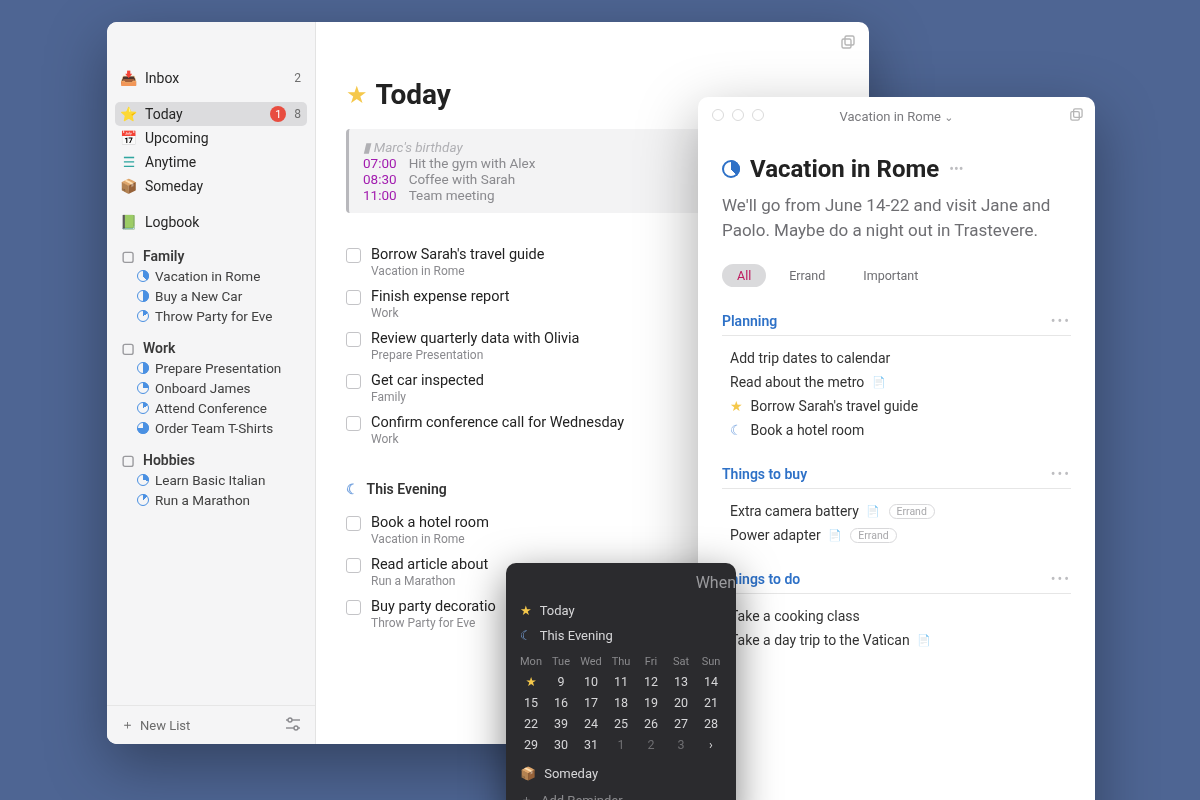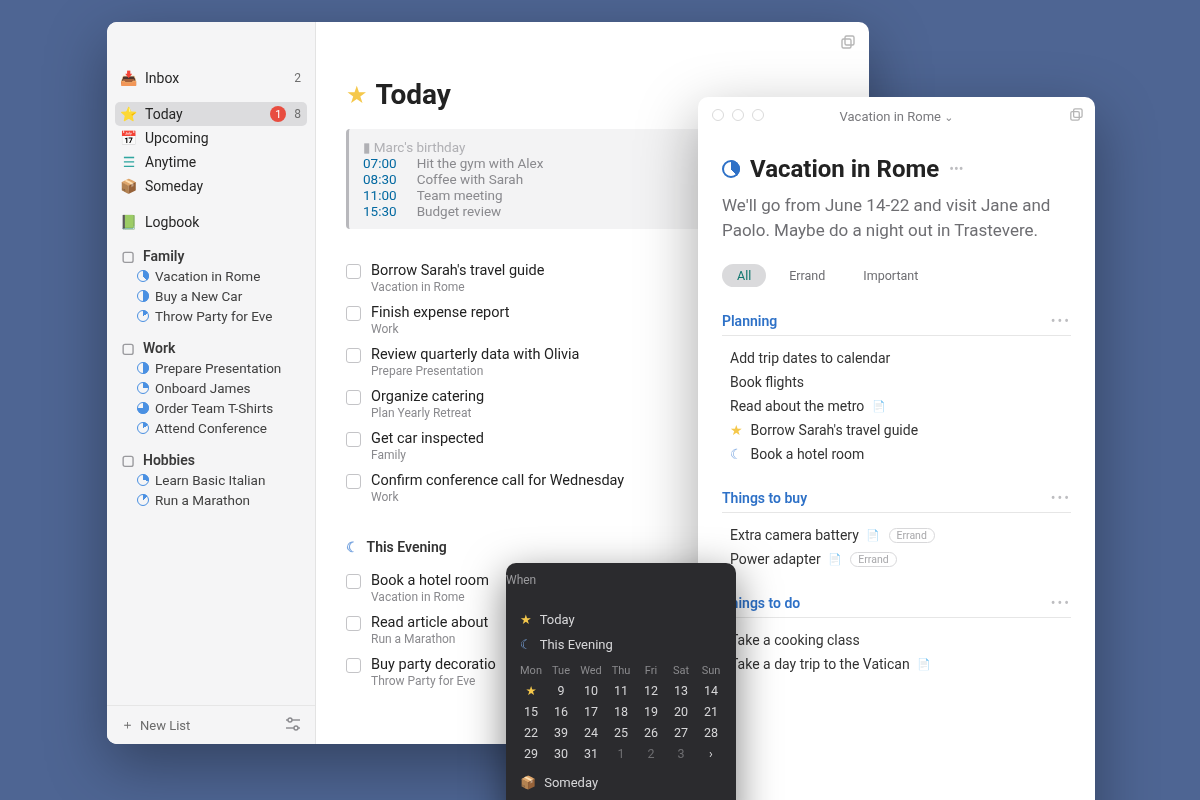--- a/index.html
+++ b/index.html
@@ -84,22 +84,22 @@
   .star { color:#f5c84b; font-size:24px;}
   .calendar-block {
     background:#f3f3f4;
     border-left:3px solid #b8b8bc;
     padding:10px 14px;
     border-radius:4px;
     margin-bottom:28px;
     font-size:13.5px;
     color:#8a8a8e;
   }
-  .calendar-block .evt { color:#b0b0b4; }
-  .calendar-block .time { color:#0369a1; margin-right:20px;}
+  .calendar-block .evt { color:#b0b0b4;font-style:italic; }
+  .calendar-block .time { color:#a21caf; margin-right:12px;}
   .task-row { display:flex; align-items:flex-start; gap:10px; padding:5px 0;}
   .task-row .cb { width:15px;height:15px;border:1.3px solid #c4c4c7;border-radius:3px;margin-top:2px;flex-shrink:0;}
   .task-title { font-size:14.5px; color:#222;}
   .task-sub { font-size:12px; color:#8a8a8e; margin-top:1px;}
   .tasks-block { margin-bottom:30px;}
   .evening-header { display:flex; gap:8px; align-items:center; margin:8px 0 12px; font-weight:600; color:#333;}
   .moon { color:#7aa6e0;}
 
   
   .win-sec {
@@ -113,42 +113,42 @@
   }
   .win-sec .topbar { height:38px; position:relative; display:flex; align-items:center; justify-content:center; font-size:13px; color:#7a7a7e;}
   .win-sec .traffic { top:0; left:0; padding:12px 0 0 14px;}
   .win-sec .share2 { position:absolute; right:12px; top:10px; color:#b6b6b6;}
   .proj-body { padding:20px 24px;}
   .proj-title { display:flex; align-items:center; gap:10px; margin-bottom:10px;}
   .proj-title h2 { font-size:24px; font-weight:700; color:#222;}
   .proj-note { font-size:17px; color:#6e6e72; line-height:1.45; margin-bottom:22px;}
   .filter-row { display:flex; gap:8px; margin-bottom:26px;}
   .pill { padding:3px 14px; border-radius:14px; font-size:12.5px; color:#6e6e72; border:1px solid transparent; cursor:pointer;}
-  .pill.active { background:#dadadc; color:#0f766e;}
+  .pill.active { background:#dadadc; color:#be185d;}
   .heading-row { display:flex; align-items:center; justify-content:space-between; border-bottom:1px solid #e6e6e6; padding-bottom:6px; margin-bottom:10px;}
   .heading-row h3 { font-size:14px; font-weight:600; color:#2e71c7;}
   .dots { color:#bdbdc0; letter-spacing:2px; cursor:pointer;}
   .secsec { margin-bottom:24px;}
   .sec-task { display:flex; align-items:center; gap:8px; padding:4px 0; font-size:14px;}
   .note-icn { color:#c4c4c7; font-size:11px;}
   .tag { font-size:10.5px; color:#a8a8ab; border:1px solid #d8d8da; border-radius:9px; padding:0 7px;}
 
   
   .popover {
     position:absolute;
     left:506px; top:563px;
     width:230px;
     background:#2b2b2e;
     color:#d6d6d8;
     border-radius:10px;
     padding:10px 0 10px;
     font-size:13px;
     box-shadow:0 12px 40px rgba(0,0,0,.5);
   }
-  .popover .hdr { text-align:left; color:#9a9a9d; font-size:12px; margin-bottom:20px;}
+  .popover .hdr { text-align:right; color:#9a9a9d; font-size:16px; margin-bottom:6px;}
   .popover .row { display:flex; align-items:center; gap:8px; padding:5px 14px; cursor:pointer;}
   .cal { padding:4px 10px 6px;}
   .cal .days, .cal .weeks { display:grid; grid-template-columns:repeat(7,1fr); text-align:center; }
   .cal .days span { color:#8a8a8d; font-size:11px; padding:3px 0;}
   .cal .weeks span { padding:3px 0; font-size:12.5px; color:#d6d6d8; cursor:pointer;}
   .cal .weeks span.dim { color:#6e6e71;}
   .cal .weeks span.star-cell { color:#f5c84b;}
   .cal .nav { color:#8a8a8d; font-size:12px;}
 
   .big-pie { width:18px;height:18px; border-radius:50%; border:2.2px solid #2e71c7; position:relative;}
@@ -230,26 +230,26 @@
         </div>
         <div class="sb-proj">
           <span class="pie" style="--p:180deg"></span>
           <span>Prepare Presentation</span>
         </div>
         <div class="sb-proj">
           <span class="pie" style="--p:90deg"></span>
           <span>Onboard James</span>
         </div>
         <div class="sb-proj">
+          <span class="pie" style="--p:60deg"></span>
+          <span>Attend Conference</span>
+        </div>
+        <div class="sb-proj">
           <span class="pie" style="--p:270deg"></span>
           <span>Order Team T-Shirts</span>
-        </div>
-        <div class="sb-proj">
-          <span class="pie" style="--p:60deg"></span>
-          <span>Attend Conference</span>
         </div>
         <div class="sb-spacer"></div>
         <div class="sb-area">
           <span class="disclosure">▢</span>
           <span>Hobbies</span>
         </div>
         <div class="sb-proj">
           <span class="pie" style="--p:100deg"></span>
           <span>Learn Basic Italian</span>
         </div>
@@ -280,21 +280,20 @@
     <div class="today-title">
       <span class="star">★</span>
       <h1>Today</h1>
     </div>
     <div class="calendar-block">
       <div class="evt">▮ <span>Marc's birthday</span></div>
       <div id="evt-list">
           <div><span class="time">07:00</span><span>Hit the gym with Alex</span></div>
           <div><span class="time">08:30</span><span>Coffee with Sarah</span></div>
           <div><span class="time">11:00</span><span>Team meeting</span></div>
-          <div><span class="time">15:30</span><span>Budget review</span></div>
         </div>
     </div>
 
     <div class="tasks-block" id="today-tasks">
         <div class="task-row">
           <span class="cb"></span>
    <div>
             <div class="task-title">Borrow Sarah's travel guide</div>
    <div class="task-sub">Vacation in Rome</div>
           </div>
@@ -304,27 +303,20 @@
    <div>
             <div class="task-title">Finish expense report</div>
    <div class="task-sub">Work</div>
           </div>
         </div>
         <div class="task-row">
           <span class="cb"></span>
    <div>
             <div class="task-title">Review quarterly data with Olivia</div>
    <div class="task-sub">Prepare Presentation</div>
-          </div>
-        </div>
-        <div class="task-row">
-          <span class="cb"></span>
-   <div>
-            <div class="task-title">Organize catering</div>
-   <div class="task-sub">Plan Yearly Retreat</div>
           </div>
         </div>
         <div class="task-row">
           <span class="cb"></span>
    <div>
             <div class="task-title">Get car inspected</div>
    <div class="task-sub">Family</div>
           </div>
         </div>
         <div class="task-row">
@@ -397,24 +389,20 @@
     </div>
     <div id="proj-sections">
         <div class="secsec">
           <div class="heading-row">
             <h3>Planning</h3>
             <span class="dots">•••</span>
           </div>
           <div class="sec-task">
             <span class="cb cb-blue"></span>
             <span>Add trip dates to calendar</span>
-          </div>
-          <div class="sec-task">
-            <span class="cb cb-blue"></span>
-            <span>Book flights</span>
           </div>
           <div class="sec-task">
             <span class="cb cb-blue"></span>
             <span>Read about the metro</span> 
             <span class="note-icn">📄</span>
           </div>
           <div class="sec-task">
             <span class="cb cb-blue"></span>
             <span style="color:#f5c84b">★</span>
             <span>Borrow Sarah's travel guide</span>

